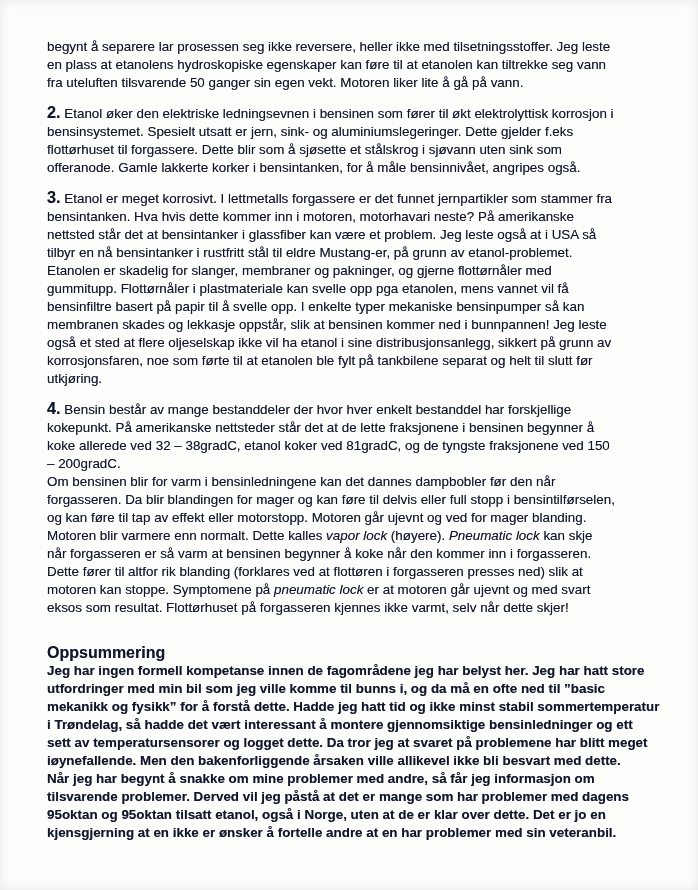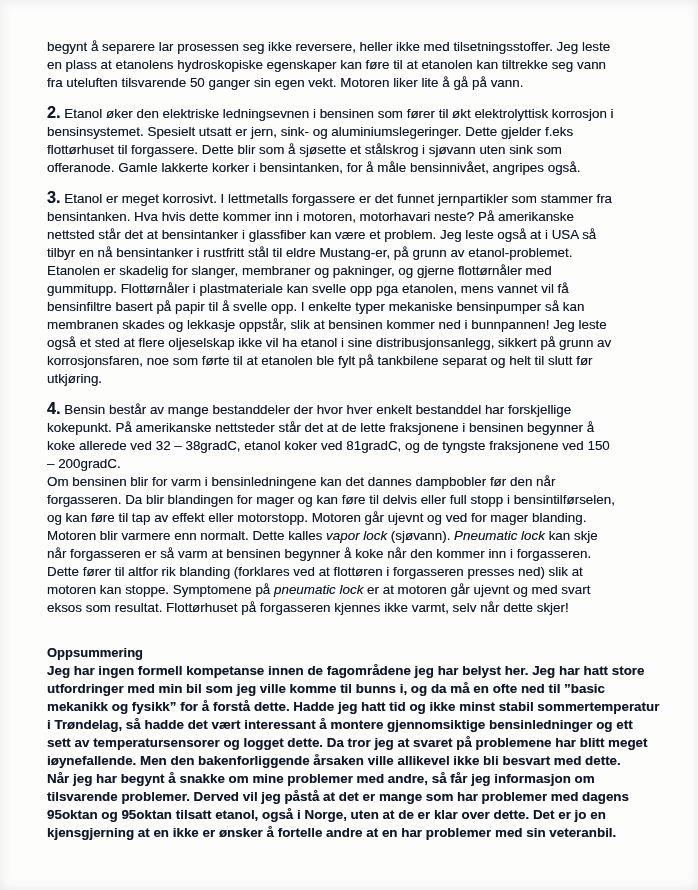--- a/index.html
+++ b/index.html
@@ -32,21 +32,21 @@
     white-space: pre;      
   }
   .num {
     font-weight: bold;
     font-size: 16.3px;
     line-height: 18px;
   }
   em { font-style: italic; }
   .summary-heading {
     margin: 27px 0 0 0;
-    font-size: 13px;
+    font-size: 16px;
     font-weight: bold;
     line-height: 18px;
   }
   .summary-body { margin: 0; font-weight: bold; }
 </style>
 </head>
 <body style="background: rgb(253, 253, 252);">
 
 <div class="scan-vignette"></div>
 
@@ -73,21 +73,21 @@
 korrosjonsfaren, noe som førte til at etanolen ble fylt på tankbilene separat og helt til slutt før
 utkjøring.</span></span></p>
 
   <p class="para"><span class="num">4.</span><span><span> Bensin består av mange bestanddeler der hvor hver enkelt bestanddel har forskjellige
 kokepunkt. På amerikanske nettsteder står det at de lette fraksjonene i bensinen begynner å
 koke allerede ved 32 – 38gradC, etanol koker ved 81gradC, og de tyngste fraksjonene ved 150
 – 200gradC.
 Om bensinen blir for varm i bensinledningene kan det dannes dampbobler før den når
 forgasseren. Da blir blandingen for mager og kan føre til delvis eller full stopp i bensintilførselen,
 og kan føre til tap av effekt eller motorstopp. Motoren går ujevnt og ved for mager blanding.
-Motoren blir varmere enn normalt. Dette kalles </span><em>vapor lock</em><span> (sjøvann). </span><em>Pneumatic lock</em><span> kan skje
+Motoren blir varmere enn normalt. Dette kalles </span><em>vapor lock</em><span> (høyere). </span><em>Pneumatic lock</em><span> kan skje
 når forgasseren er så varm at bensinen begynner å koke når den kommer inn i forgasseren.
 Dette fører til altfor rik blanding (forklares ved at flottøren i forgasseren presses ned) slik at
 motoren kan stoppe. Symptomene på </span><em>pneumatic lock</em><span> er at motoren går ujevnt og med svart
 eksos som resultat. Flottørhuset på forgasseren kjennes ikke varmt, selv når dette skjer!</span></span></p>
 
 
   <h2 class="summary-heading">Oppsummering</h2>
 
   <p class="para summary-body"><span>Jeg har ingen formell kompetanse innen de fagområdene jeg har belyst her. Jeg har hatt store
 utfordringer med min bil som jeg ville komme til bunns i, og da må en ofte ned til ”basic

